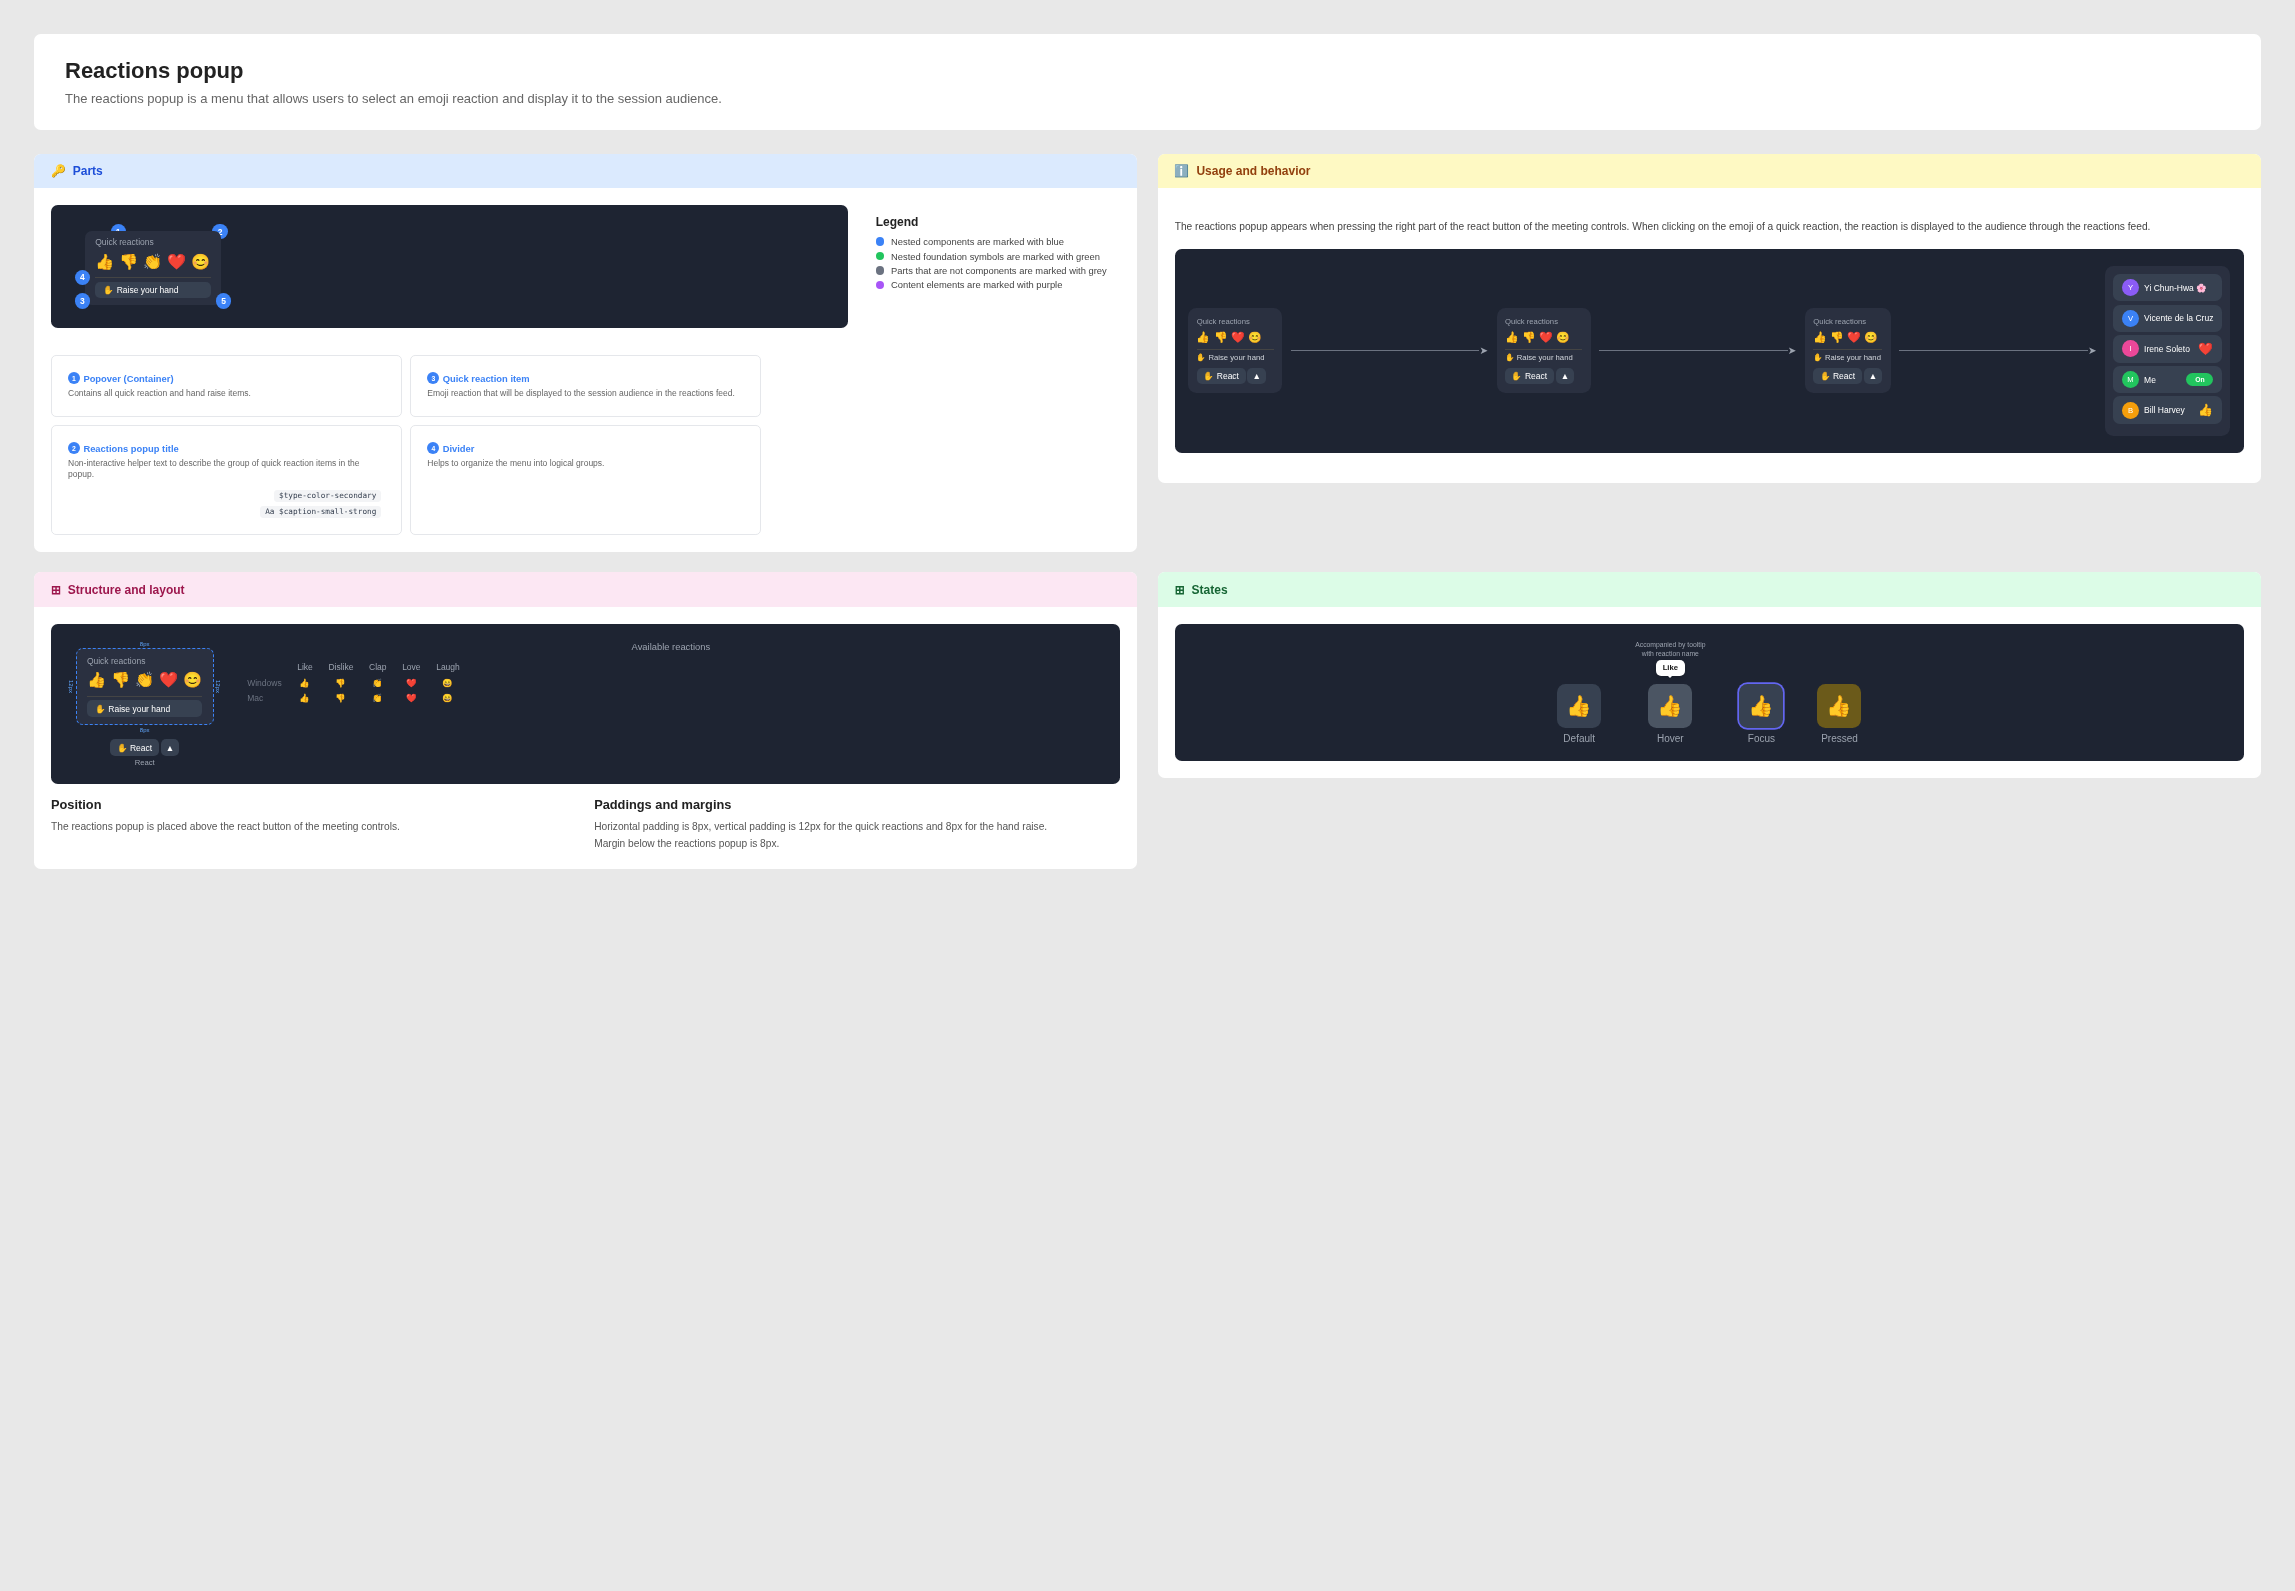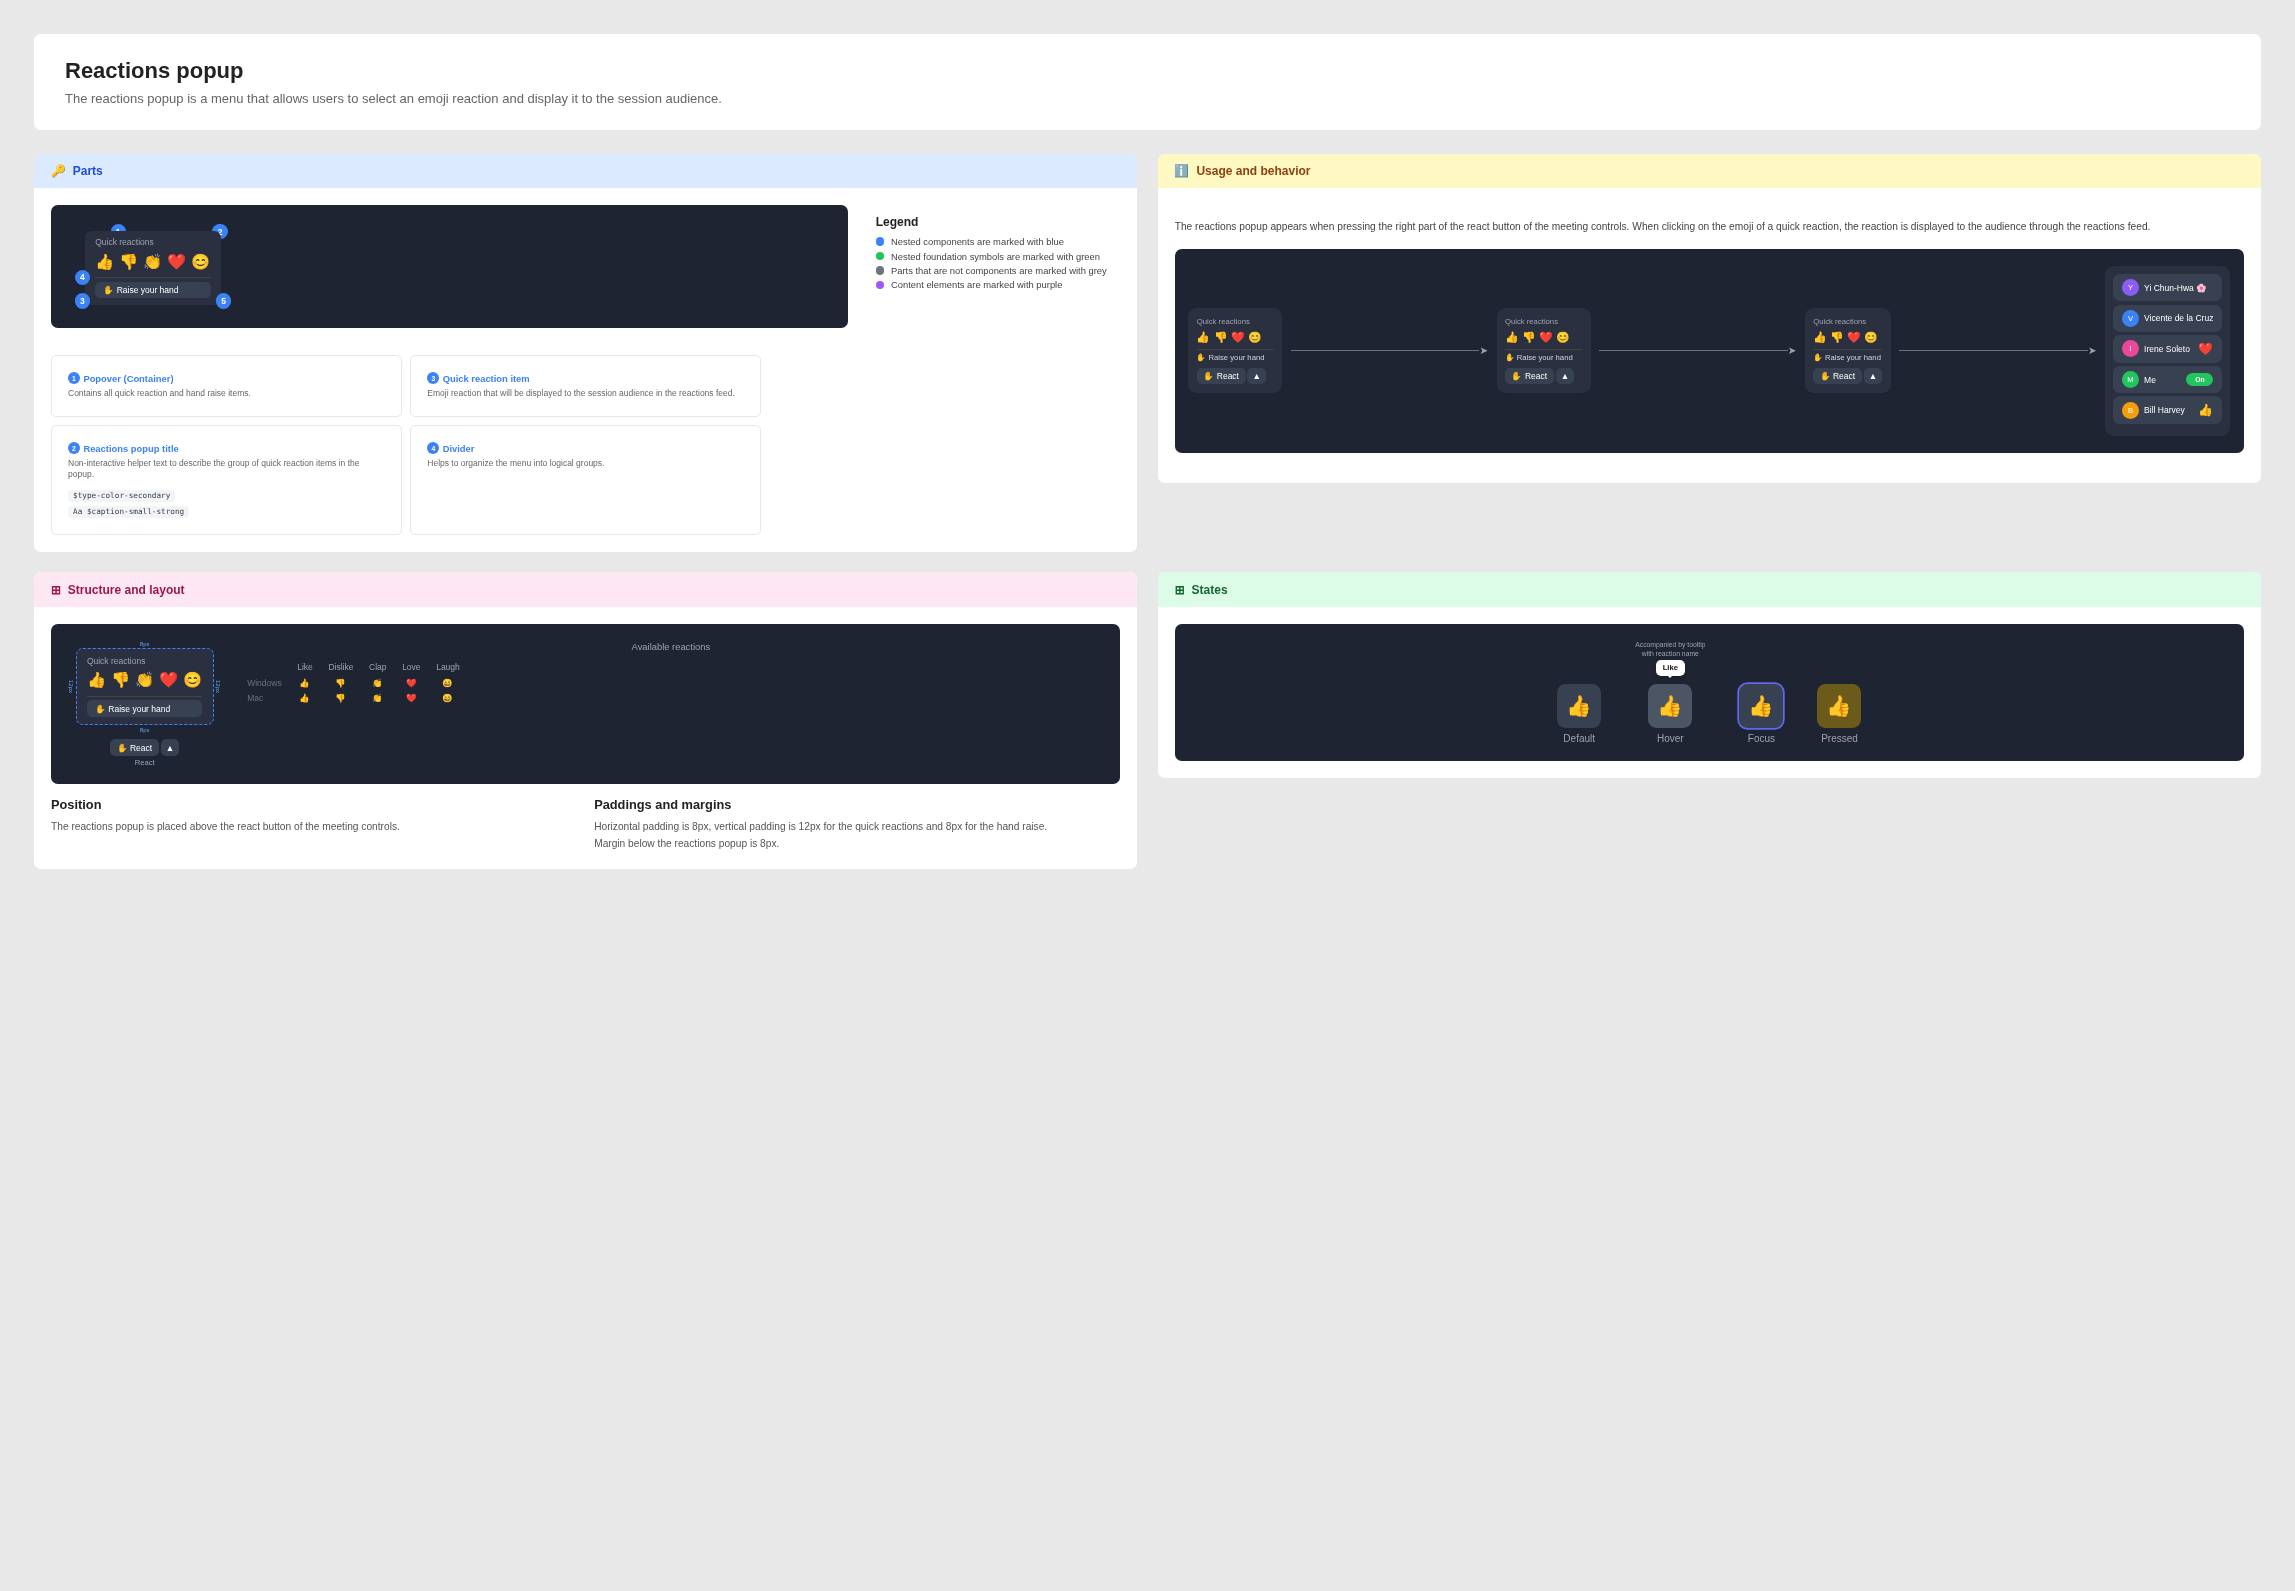--- a/index.html
+++ b/index.html
@@ -479,21 +479,21 @@
           <div class="part-desc">Emoji reaction that will be displayed to the session audience in the reactions feed.</div>
         </div>
 
 
         <div class="part-item" style="grid-column:1;">
           <div class="part-label label-blue">
             <span class="badge-small" style="background:#3b82f6;">2</span>
             <span>Reactions popup title</span>
           </div>
           <div class="part-desc">Non-interactive helper text to describe the group of quick reaction items in the popup.</div>
-          <div style="margin-top:5.1px;">
+          <div style="margin-top:5.1px;text-align:right;">
             <span class="token-chip">$type-color-secondary</span><br>
             <span class="token-chip">Aa $caption-small-strong</span>
           </div>
         </div>
 
         <div class="part-item" style="grid-column:2;">
           <div class="part-label label-blue">
             <span class="badge-small" style="background:#3b82f6;">4</span>
             <span>Divider</span>
           </div>

